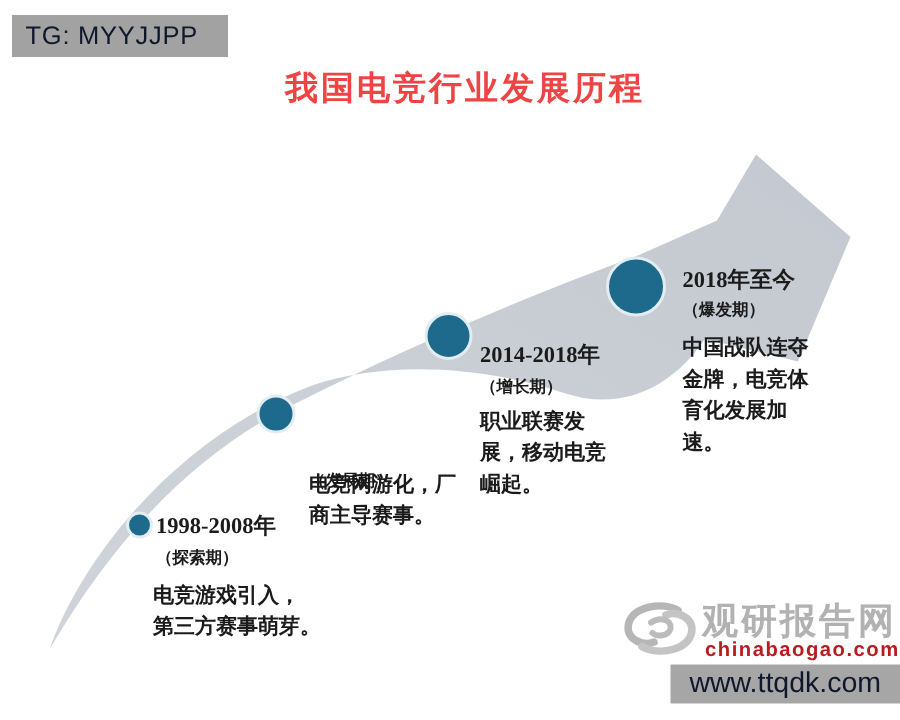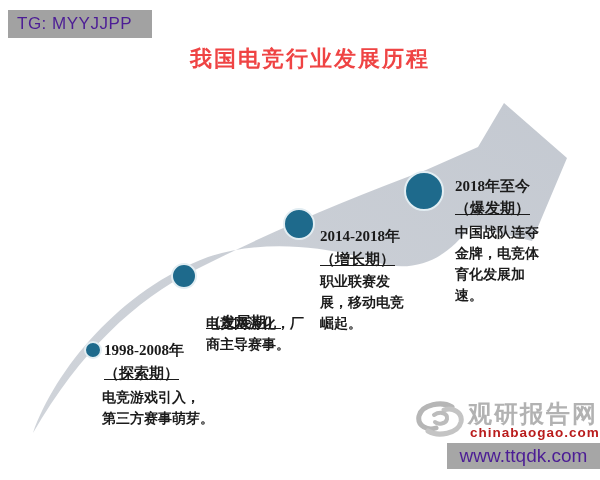--- a/index.html
+++ b/index.html
@@ -4,60 +4,60 @@
 <style>
   html,body{margin:0;padding:0;background:#fff;}
   .canvas{
     position:relative;width:600px;height:480px;background:#ffffff;overflow:hidden;
     font-family:"Liberation Serif",serif;
   }
   .abs{position:absolute;}
   
   .tg-badge{
     left:8px;top:10px;width:144px;height:28px;background:#a2a2a2;
-    color:#4c1d95;font-family:"Liberation Sans",sans-serif;font-size:17px;
+    color:#0f172a;font-family:"Liberation Sans",sans-serif;font-size:17px;
     line-height:28px;padding-left:9px;box-sizing:border-box;letter-spacing:.5px;
   }
   
   .title{
     left:310px;top:44px;transform:translateX(-50%);
     font-size:22px;font-weight:700;color:#ef4444;letter-spacing:2px;white-space:nowrap;
   }
   
   .arrow-svg{left:0;top:0;width:600px;height:480px;}
   
   .dot{
     border-radius:50%;background:#1e6a8c;border:2px solid #e2edf2;box-sizing:border-box;
   }
   .dot.c1{left:84px;top:341px;width:18px;height:18px;}
   .dot.c2{left:171px;top:263px;width:26px;height:26px;}
   .dot.c3{left:283px;top:208px;width:32px;height:32px;}
   .dot.c4{left:404px;top:171px;width:40px;height:40px;}
   
   .ms{color:#1b1b1b;font-weight:700;}
   .ms-year{font-size:15px;white-space:nowrap;}
-  .ms-period{font-size:15px;white-space:nowrap;text-decoration:underline;}
+  .ms-period{font-size:11px;white-space:nowrap;}
   .ms-desc{font-size:14px;line-height:21px;white-space:pre-line;}
   .b1y{left:104px;top:341px;} .b1p{left:104px;top:364px;} .b1d{left:102px;top:387px;}
   .b2y{left:206px;top:266px;} .b2p{left:206px;top:289px;margin-top:24px;} .b2d{left:206px;top:313px;}
   .b3y{left:320px;top:227px;} .b3p{left:320px;top:250px;} .b3d{left:320px;top:271px;}
   .b4y{left:455px;top:177px;} .b4p{left:455px;top:199px;} .b4d{left:455px;top:222px;}
   
   .wm-logo{left:414px;top:401px;width:52px;height:36px;}
   .wm-name{
     left:468px;top:398px;font-size:24px;font-weight:700;color:#b2b2b2;
     letter-spacing:2px;white-space:nowrap;font-family:"Liberation Sans",sans-serif;
   }
   .wm-domain{
     left:470px;top:425px;font-size:13.5px;color:#b91c1c;letter-spacing:1px;
     font-family:"Liberation Sans",sans-serif;font-weight:700;white-space:nowrap;
   }
   .url-bar{
     left:447px;top:443px;width:153px;height:26px;background:#a6a6a6;
-    color:#4c1d95;font-family:"Liberation Sans",sans-serif;font-size:19px;
+    color:#0f172a;font-family:"Liberation Sans",sans-serif;font-size:19px;
     line-height:26px;text-align:center;white-space:nowrap;
   }
 </style>
 </head>
 <body>
 
 <div class="canvas">
 
   <svg class="abs arrow-svg" viewBox="0 0 600 480" aria-hidden="true">
     <defs>

